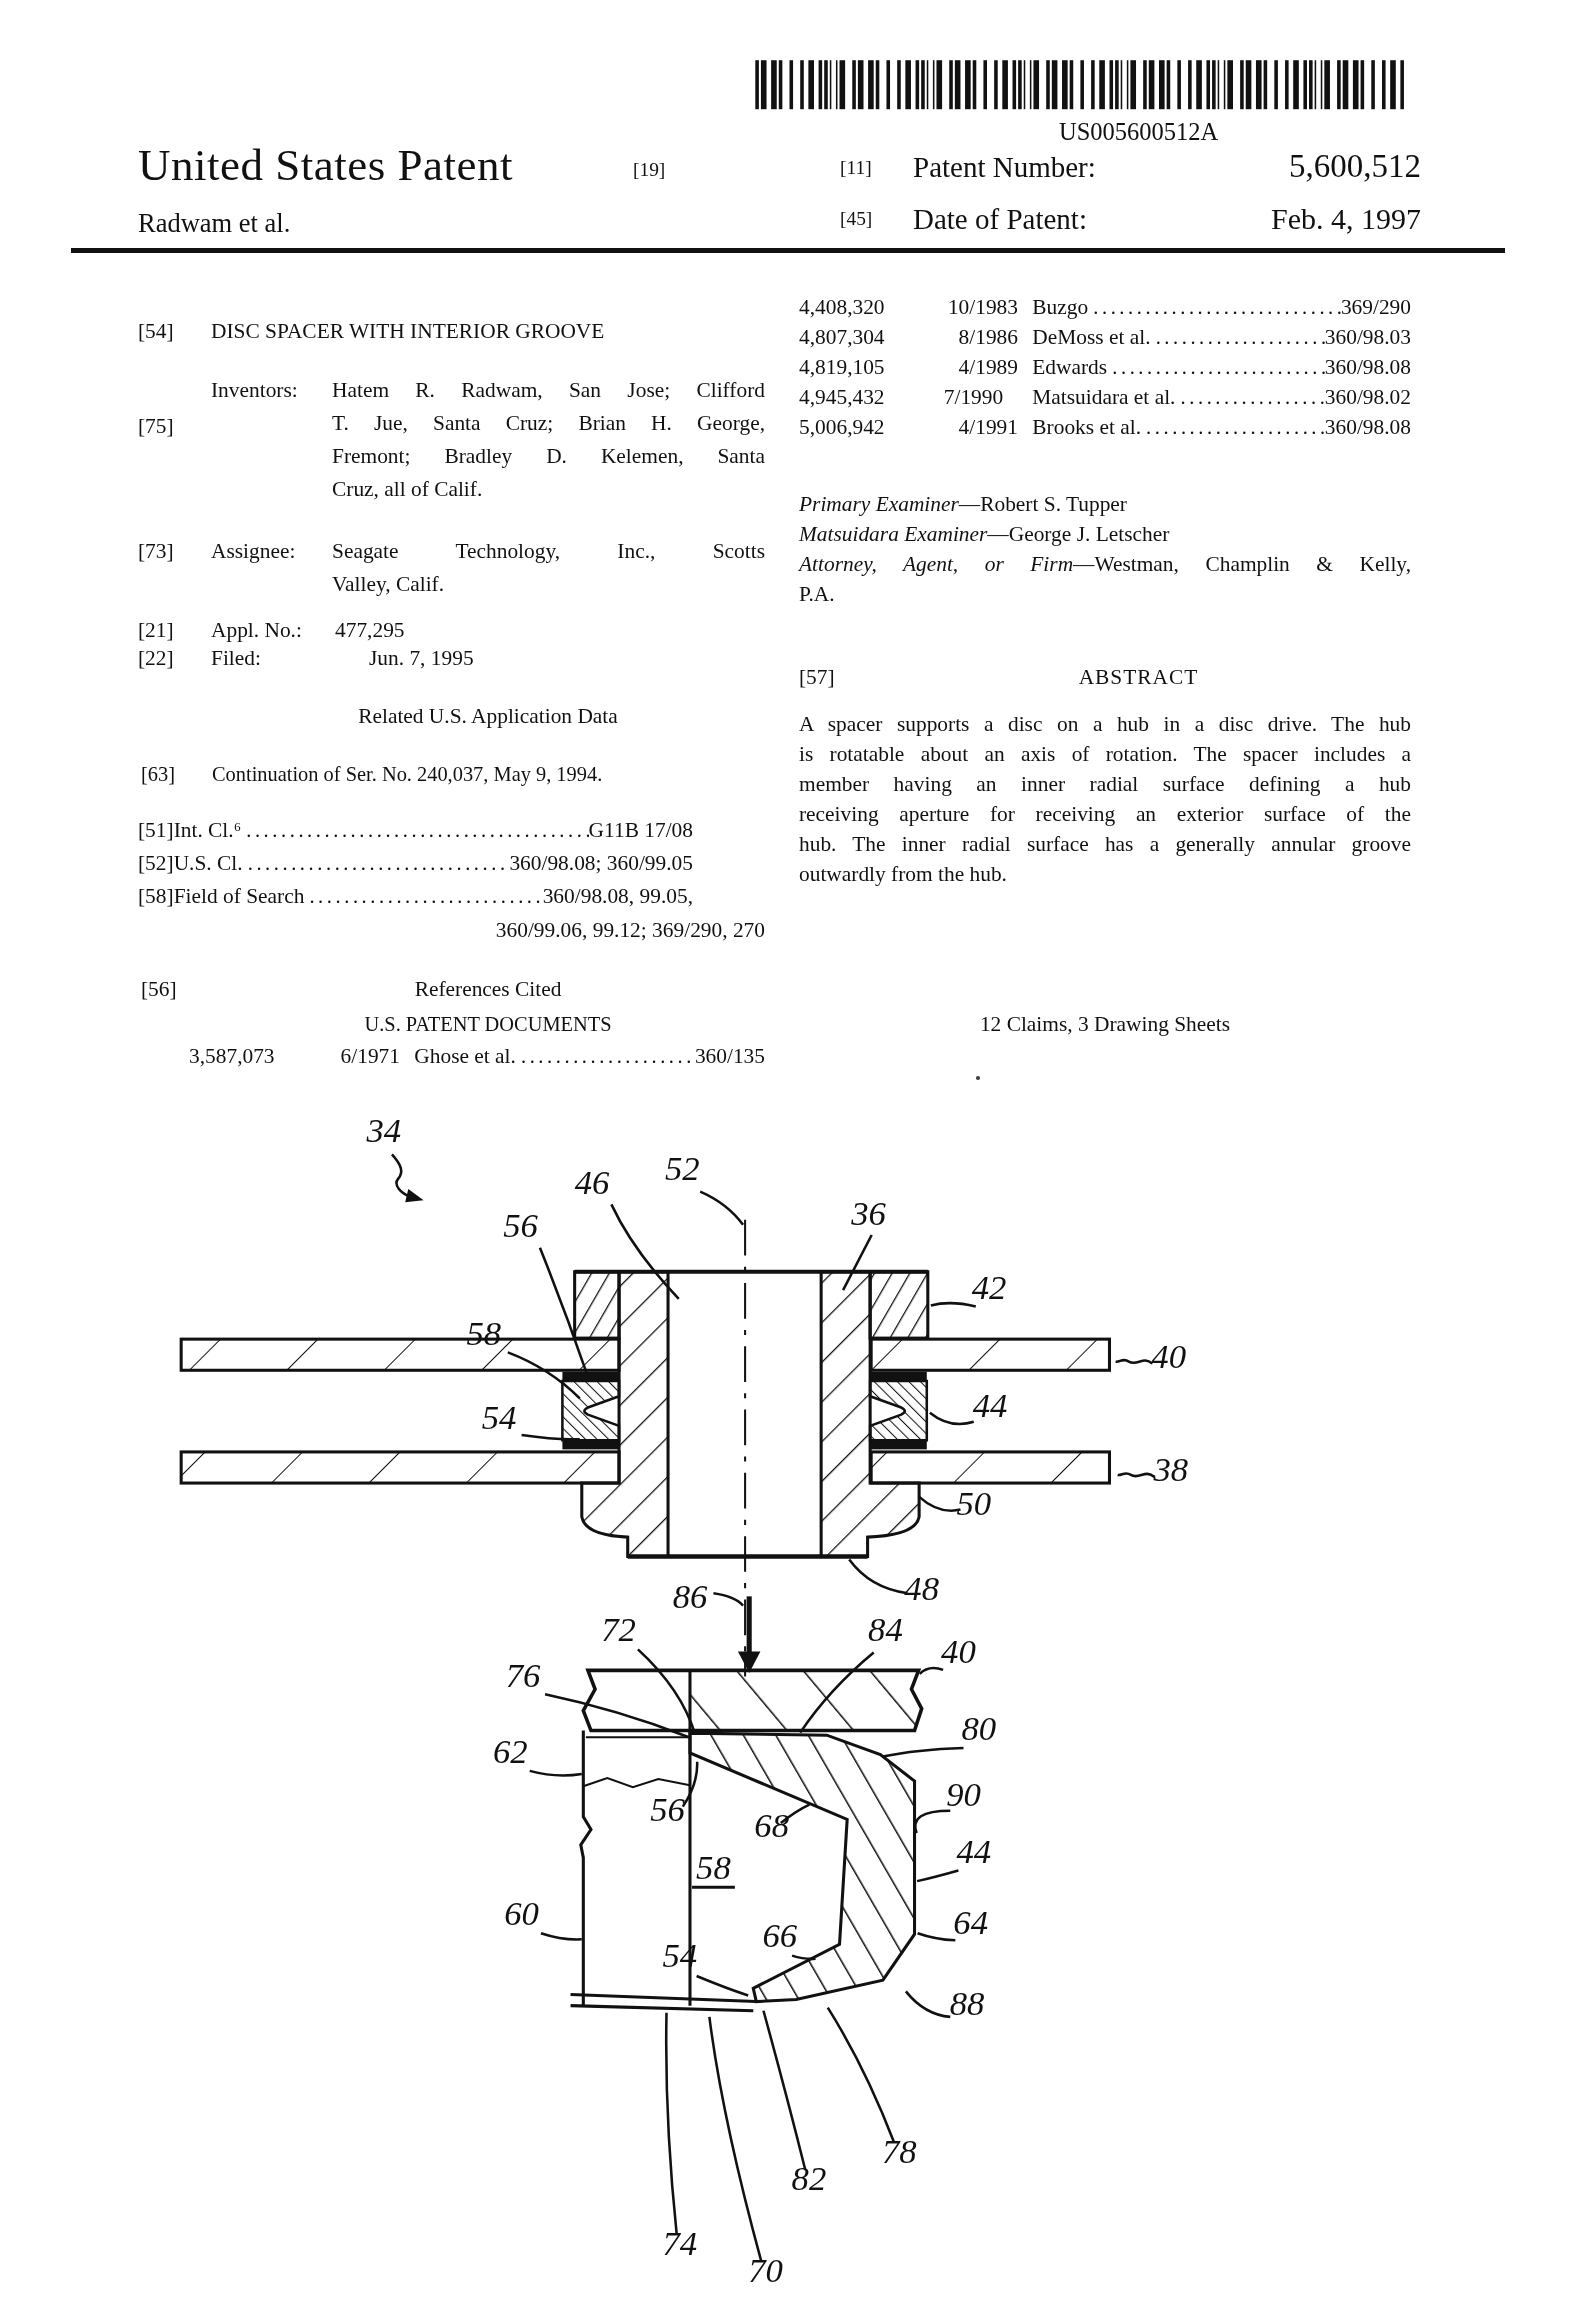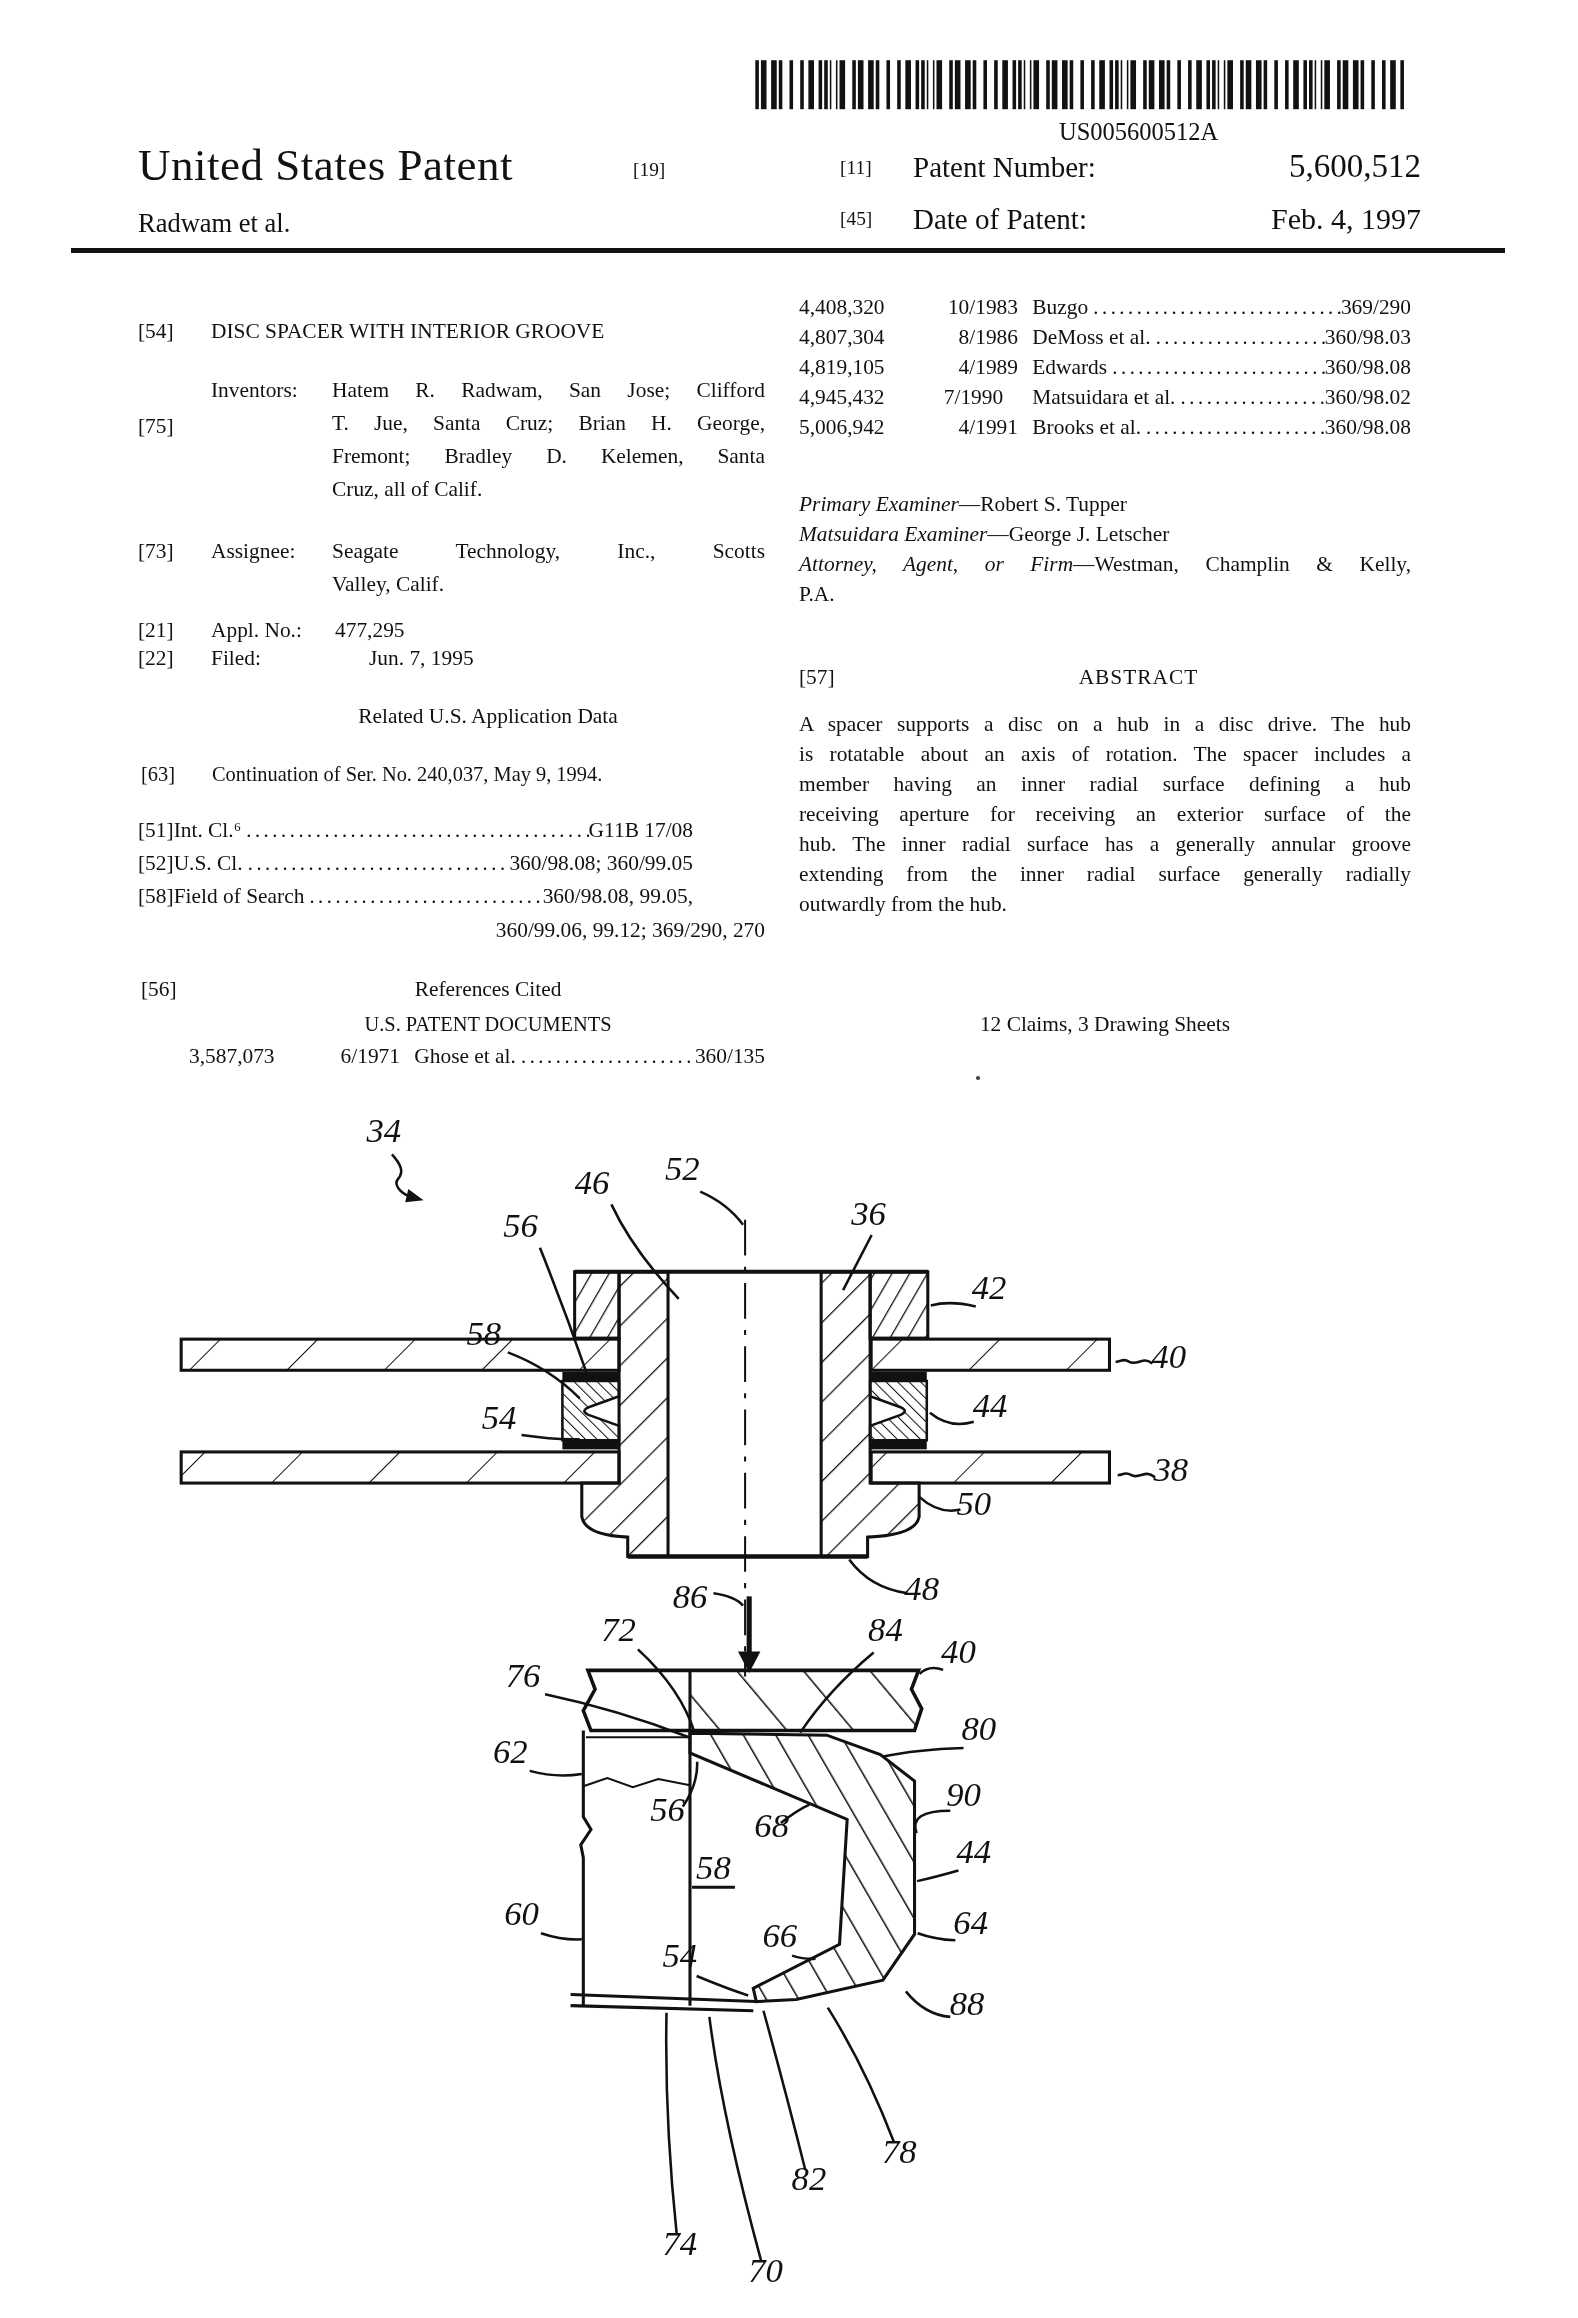--- a/index.html
+++ b/index.html
@@ -159,21 +159,20 @@
     </div>
 
   <div class="abs sz42" style="left:799px;top:661px;">[57]</div>
   <div class="abs sz42 b ctr" style="left:867px;top:661px;width:543px;letter-spacing:1px;">ABSTRACT</div>
   <div class="abs" style="left:799px;top:709px;width:612px;font-size:21.4px;line-height:30px;" id="abstract-lines">
       <div class="invline just">A spacer supports a disc on a hub in a disc drive. The hub</div>
       <div class="invline just">is rotatable about an axis of rotation. The spacer includes a</div>
       <div class="invline just">member having an inner radial surface defining a hub</div>
       <div class="invline just">receiving aperture for receiving an exterior surface of the</div>
       <div class="invline just">hub. The inner radial surface has a generally annular groove</div>
-      <div class="invline just">extending from the inner radial surface generally radially</div>
       <div class="invline">outwardly from the hub.</div>
     </div>
 
   <div class="abs sz42 b ctr" style="left:799px;top:1008px;width:612px;">12 Claims, 3 Drawing Sheets</div>
 
   <div class="dot" style="left:976px;top:1076px;"></div>
 
   <svg class="figsvg" width="1579" height="2319" viewBox="0 0 3094 4544">
     <defs>
       <pattern id="hWall" width="55" height="20" patternUnits="userSpaceOnUse" patternTransform="rotate(45)">

